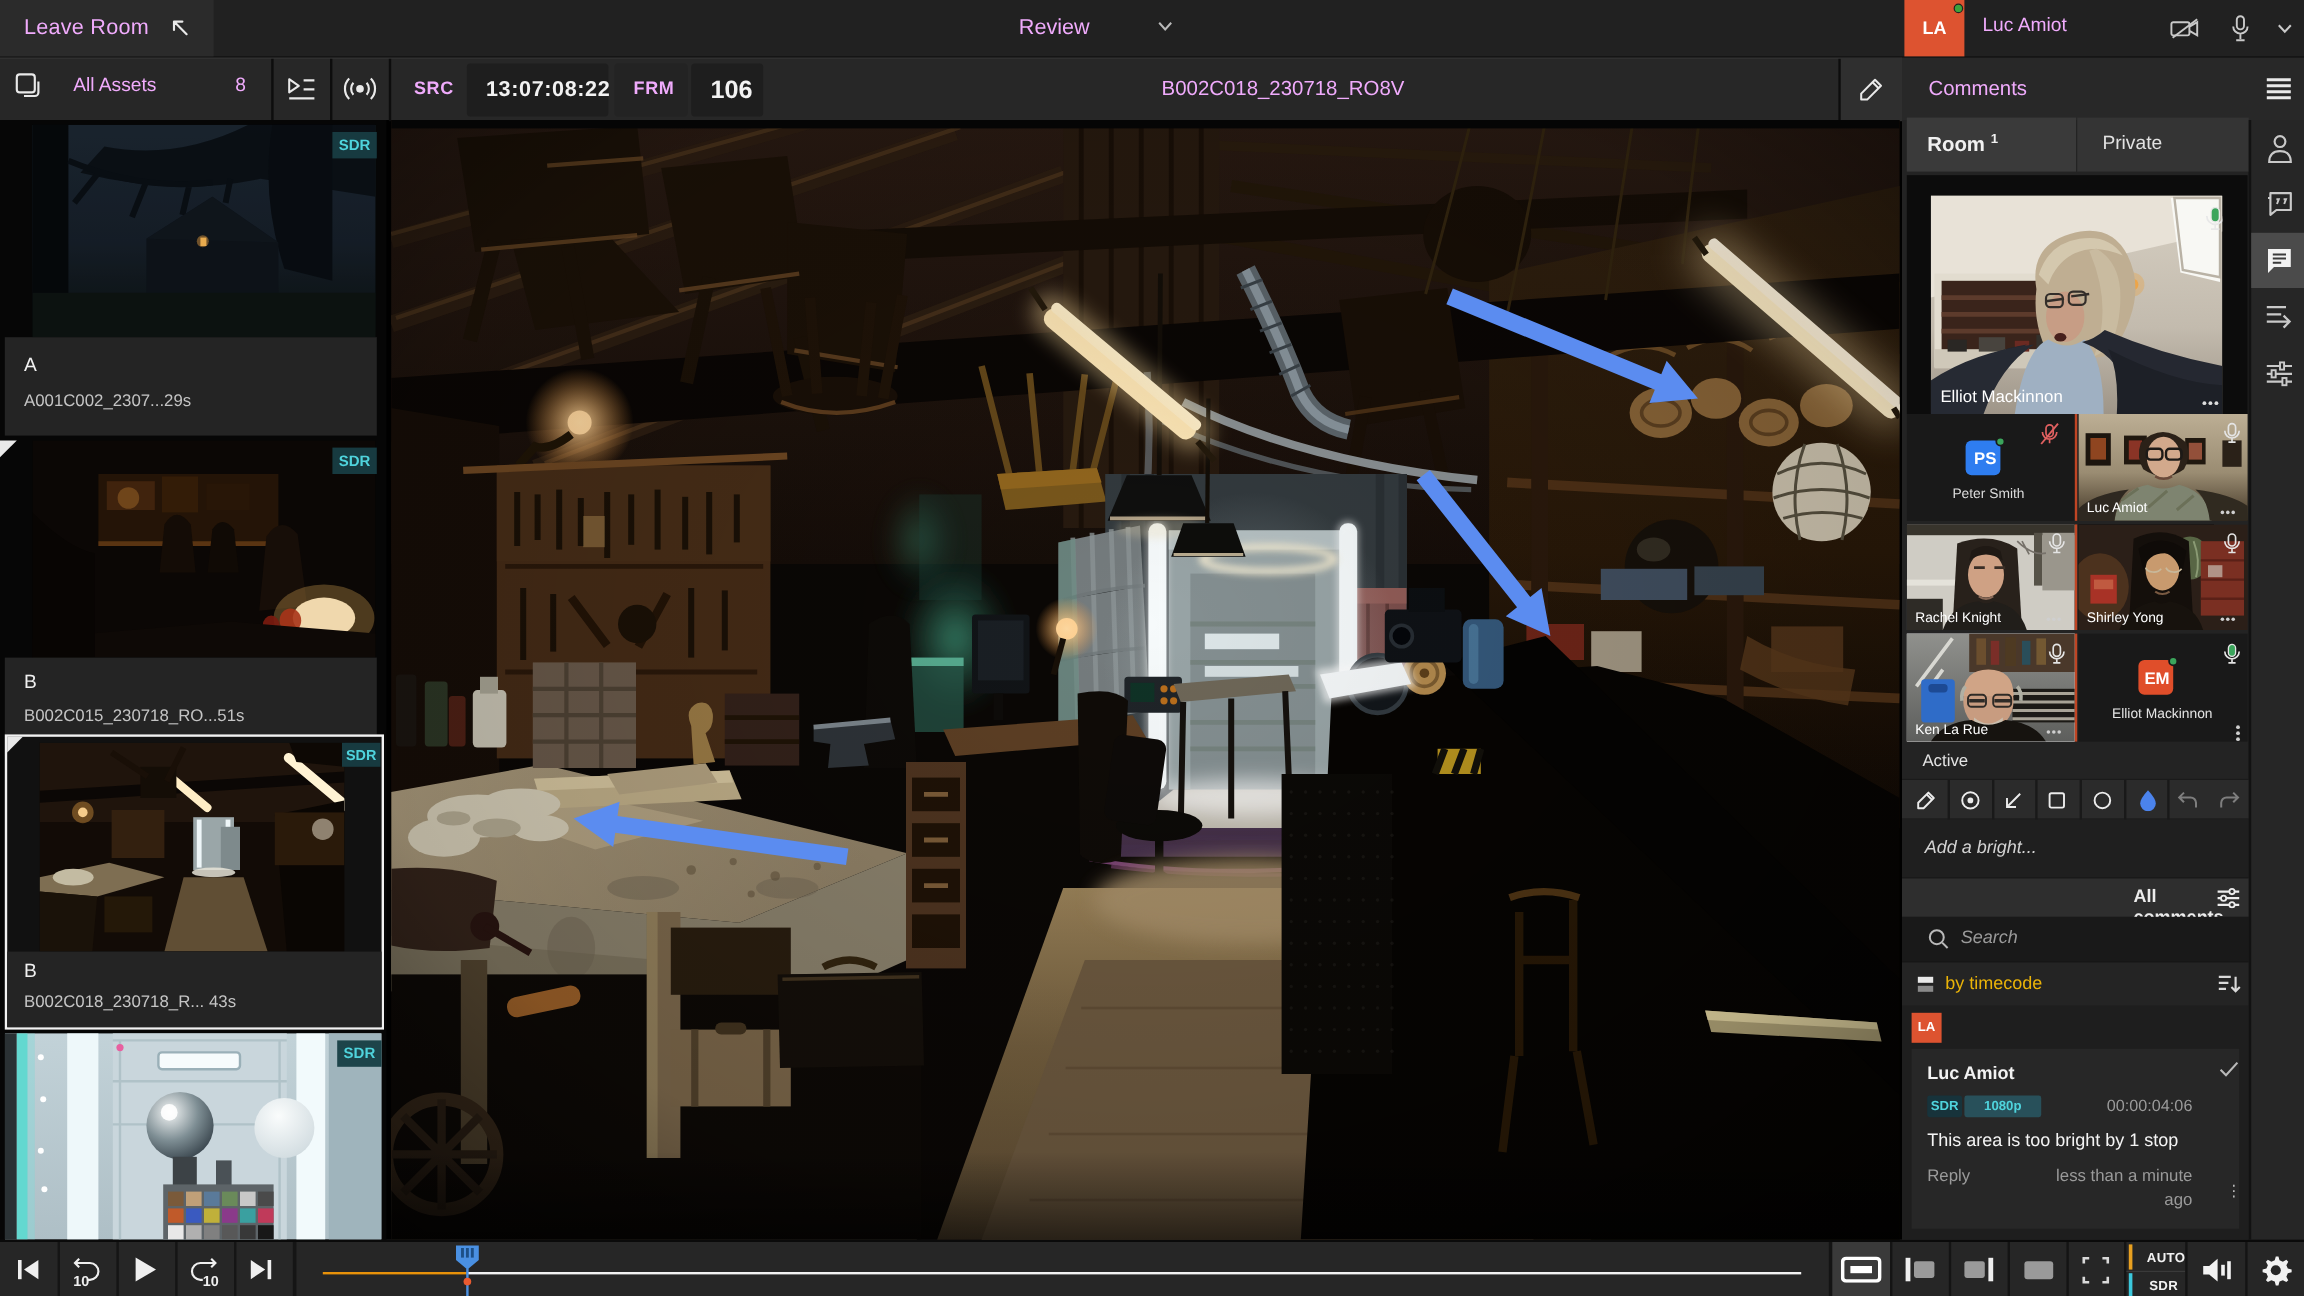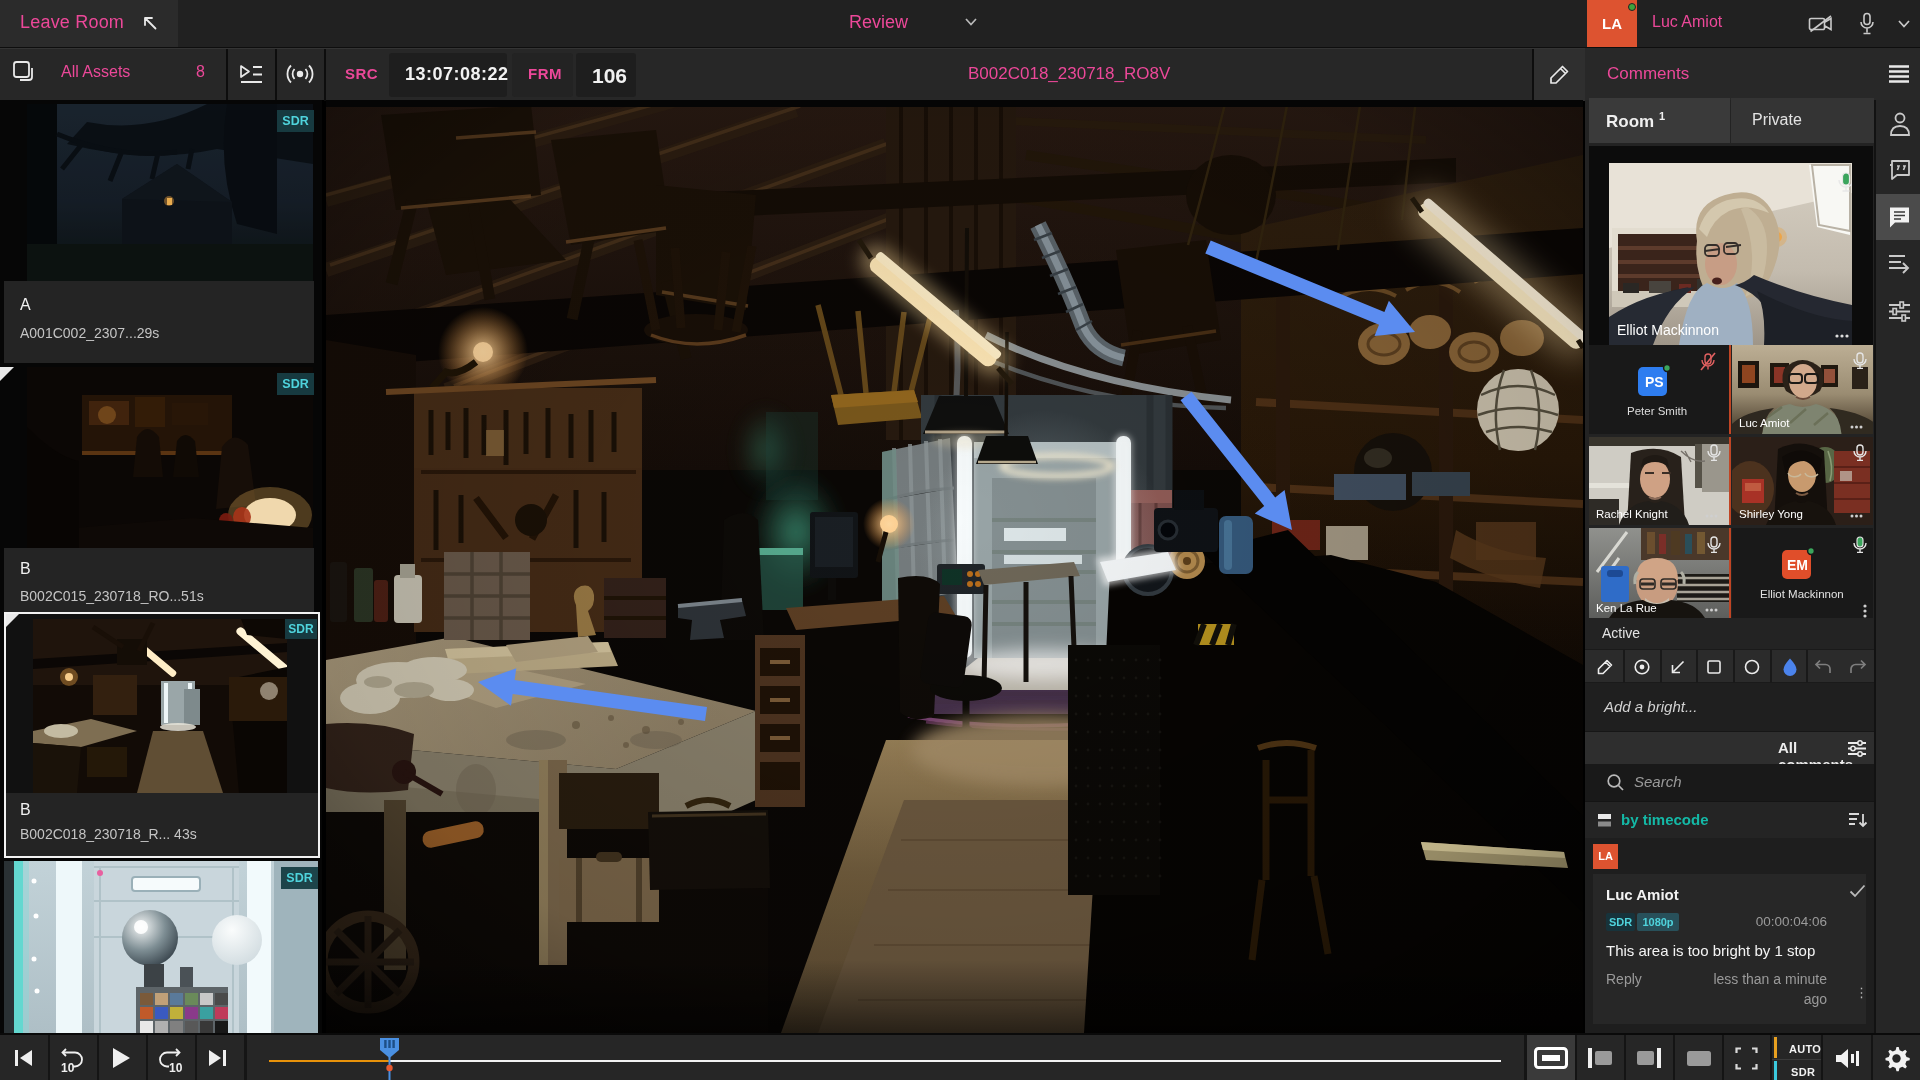--- a/index.html
+++ b/index.html
@@ -1,19 +1,19 @@
 <!DOCTYPE html>
 <html><head>
 <meta charset="utf-8">
 <style>
 *{margin:0;padding:0;box-sizing:border-box;}
 html,body{width:1920px;height:1080px;background:#000;overflow:hidden;font-family:"Liberation Sans",sans-serif;}
 .abs{position:absolute;}
 #root{position:relative;width:1920px;height:1080px;background:#000;}
-.txt{color:#ec4899;text-align:right;}
+.txt{color:#f0abfc;text-align:right;}
 svg{display:block;}
 </style>
 </head>
 <body>
 <div id="root">
 
 <div class="abs" style="left:0;top:0;width:1920px;height:48px;background:#212121;border-bottom:1px solid #0e0e0e;">
   <div class="abs" style="left:0;top:0;width:178px;height:47px;background:#2b2b2b;"></div>
   <div class="abs txt" style="left:20px;top:12px;font-size:18px;letter-spacing:.2px;">Leave Room</div>
   <svg class="abs" style="left:142px;top:15px;" width="17" height="17" viewBox="0 0 17 17">
@@ -446,36 +446,36 @@
           <circle cx="8" cy="8" r="5.8" fill="none" stroke="#b9b9b9" stroke-width="1.7"></circle>
           <path d="M12.5 12.5 L17 17" stroke="#b9b9b9" stroke-width="1.7"></path>
         </svg>
     <div class="abs" style="left:49px;top:9px;font-size:15px;font-style:italic;color:#9a9a9a;">Search</div>
   </div>
   <div class="abs" style="left:0;top:701px;width:289px;height:37px;background:#242424;border-top:1px solid #141414;">
     <svg class="abs" style="left:13px;top:11px;" width="14" height="14" viewBox="0 0 14 14">
           <rect x="0" y="1" width="13" height="5" fill="#e9e9e9"></rect>
           <rect x="0" y="8.5" width="13" height="5" fill="#8a8a8a"></rect>
         </svg>
-    <div class="abs" style="left:36px;top:9px;font-size:15px;font-weight:bold;color:#14b8a6;">by timecode</div>
+    <div class="abs" style="left:36px;top:9px;font-size:15px;font-weight:normal;color:#eab308;">by timecode</div>
     <svg class="abs" style="left:263px;top:10px;" width="20" height="16" viewBox="0 0 20 16">
           <path d="M1 2 h10 M1 7 h8 M1 12 h6" stroke="#d9d9d9" stroke-width="1.8"></path>
           <path d="M15 2 v12 M11.5 10.5 L15 14 L18.5 10.5" fill="none" stroke="#d9d9d9" stroke-width="1.8"></path>
         </svg>
   </div>
 
   <div class="abs" style="left:0;top:738px;width:289px;height:195px;background:#1e1e1e;">
     <div class="abs" style="left:8px;top:6px;width:25px;height:25px;background:#dd5330;color:#fff;font-size:11px;font-weight:bold;text-align:center;line-height:25px;">LA</div>
     <div class="abs" style="left:8px;top:36px;width:273px;height:150px;background:#272727;"></div>
     <div class="abs" style="left:21px;top:48px;font-size:15px;font-weight:bold;color:#f2f2f2;">Luc Amiot</div>
     <svg class="abs" style="left:264px;top:46px;" width="17" height="14" viewBox="0 0 17 14">
           <path d="M1.5 7.5 L6 12 L15.5 1.5" fill="none" stroke="#b9b9b9" stroke-width="1.8"></path>
         </svg>
     <div class="abs" style="left:21px;top:75px;width:29px;height:18px;background:#17333b;border-radius:2px;color:#4fd3dc;font-size:11px;font-weight:bold;text-align:center;line-height:18px;">SDR</div>
-    <div class="abs" style="left:52px;top:75px;width:42px;height:18px;background:#28505a;border-radius:2px;color:#4fd3dc;font-size:11px;font-weight:bold;text-align:center;line-height:18px;">1080p</div>
+    <div class="abs" style="left:52px;top:75px;width:64px;height:18px;background:#28505a;border-radius:2px;color:#4fd3dc;font-size:11px;font-weight:bold;text-align:center;line-height:18px;">1080p</div>
     <div class="abs" style="left:160px;top:76px;width:82px;height:16px;font-size:13.5px;color:#9a9a9a;text-align:right;">00:00:04:06</div>
     <div class="abs" style="left:21px;top:104px;font-size:15px;color:#f4f4f4;">This area is too bright by 1 stop</div>
     <div class="abs" style="left:21px;top:133px;font-size:14px;color:#9a9a9a;">Reply</div>
     <div class="abs" style="left:100px;top:133px;width:142px;height:16px;font-size:14px;color:#9a9a9a;text-align:right;">less than a minute</div>
     <div class="abs" style="left:100px;top:153px;width:142px;height:16px;font-size:14px;color:#9a9a9a;text-align:right;">ago</div>
     <div class="abs" style="left:270px;top:152px;color:#b9b9b9;font-size:13px;letter-spacing:0;line-height:5px;">⋮</div>
   </div>
 
 </div>
 

